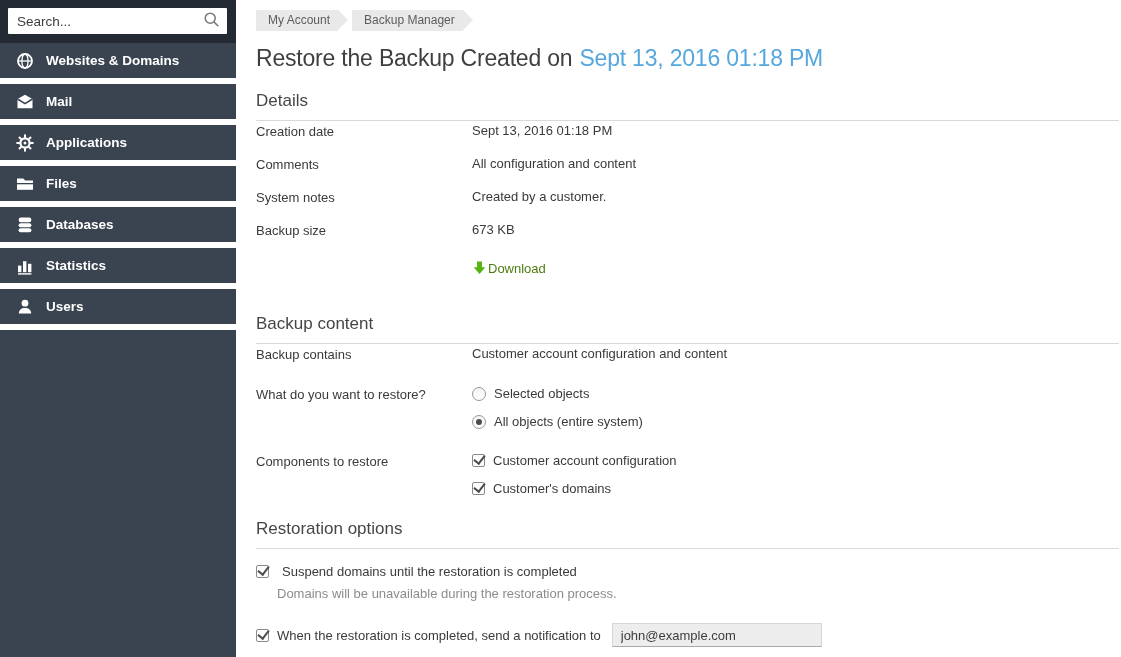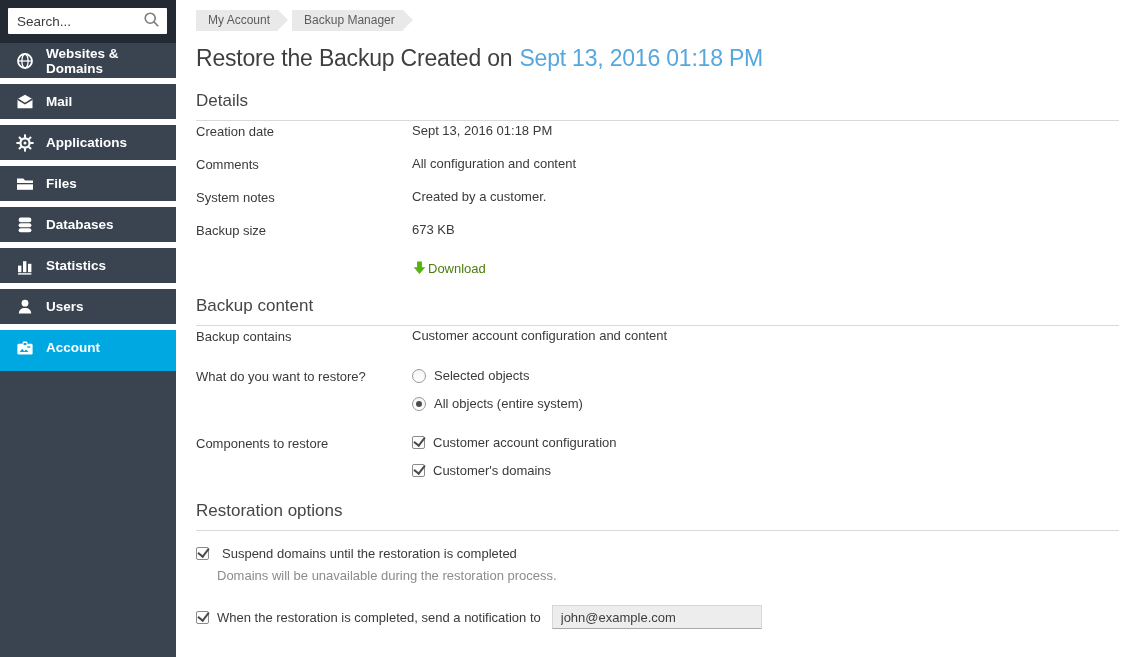--- a/index.html
+++ b/index.html
@@ -6,21 +6,21 @@
   html,body { width:1121px; height:657px; overflow:hidden; }
   body {
     font-family: "Liberation Sans", sans-serif;
     font-size: 13px;
     color: #3a3a3a;
     display: flex;
     background: #fff;
   }
 
   
-  .sidebar { width:176px; flex-shrink:0; background:#3a4450; display:flex; flex-direction:column; }
+  .sidebar { width:236px; flex-shrink:0; background:#3a4450; display:flex; flex-direction:column; }
   .search-area { background:#232a33; padding:8px 9px 9px 8px; }
   .search-box { background:#fff; height:26px; display:flex; align-items:center; border-radius:1px; padding-right:7px; }
   .search-box input {
     border:0; outline:0; flex:1; min-width:0; height:100%;
     padding:0 4px 0 9px; font:13.5px "Liberation Sans",sans-serif; color:#333; background:transparent;
   }
   .search-box input::placeholder { color:#3c3c3c; opacity:1; }
 
   .nav { list-style:none; }
   .nav-item {
@@ -48,21 +48,21 @@
   }
 
   h1 { font-size:23px; font-weight:400; color:#3f3f3f; margin-top:14px; letter-spacing:-0.2px; }
   h1 .date { color:#55a7de; margin-left:7px; }
 
   h2.section {
     font-size:17px; font-weight:400; color:#464646;
     padding-bottom:9px; border-bottom:1px solid #d9d9d9;
   }
   .sec-details h2 { margin-top:19px; }
-  .sec-content h2 { margin-top:17px; }
+  .sec-content h2 { margin-top:35px; }
   .sec-options h2 { margin-top:23px; }
 
   .rows { margin-top:2px; }
   .form-row { display:flex; align-items:flex-start; margin-bottom:17px; }
   .form-label { width:216px; flex-shrink:0; color:#3a3a3a; padding-top:1px; }
   .form-value { color:#3a3a3a; }
   .form-row.spaced { margin-bottom:24px; }
 
   .download-row { margin-left:216px; margin-top:23px; }
   .download-link {
@@ -190,32 +190,20 @@
     </li>
     <li class="nav-item">
       <span class="nav-icon">
         <svg width="18" height="18" viewBox="0 0 18 18">
           <circle cx="9" cy="5.2" r="3.4" fill="#fff"></circle>
           <path d="M2.8 15.6 c0-3.7 2.6-5.7 6.2-5.7 s6.2 2 6.2 5.7 z" fill="#fff"></path>
         </svg>
       </span>
       <span>Users</span>
     </li>
-    <li class="nav-item active">
-      <span class="nav-icon">
-        <svg width="18" height="18" viewBox="0 0 18 18">
-          <rect x="6.6" y="2.6" width="4.8" height="3.6" rx="1.2" fill="#fff"></rect>
-          <rect x="1.4" y="4.8" width="15.2" height="10.8" rx="1.4" fill="#fff"></rect>
-          <rect x="7.6" y="4" width="2.8" height="2" fill="#00a8e2"></rect>
-          <path d="M3.6 13 l2.6-3.2 2.1 2.4 1.7-1.8 2.6 2.6 z" fill="#00a8e2"></path>
-          <rect x="11.2" y="7.4" width="3.2" height="1.3" fill="#00a8e2"></rect>
-        </svg>
-      </span>
-      <span>Account</span>
-    </li>
   </ul>
 </aside>
 
 <main class="content">
 
   <nav class="breadcrumbs">
     <span class="crumb">My Account</span>
     <span class="crumb">Backup Manager</span>
   </nav>
 

